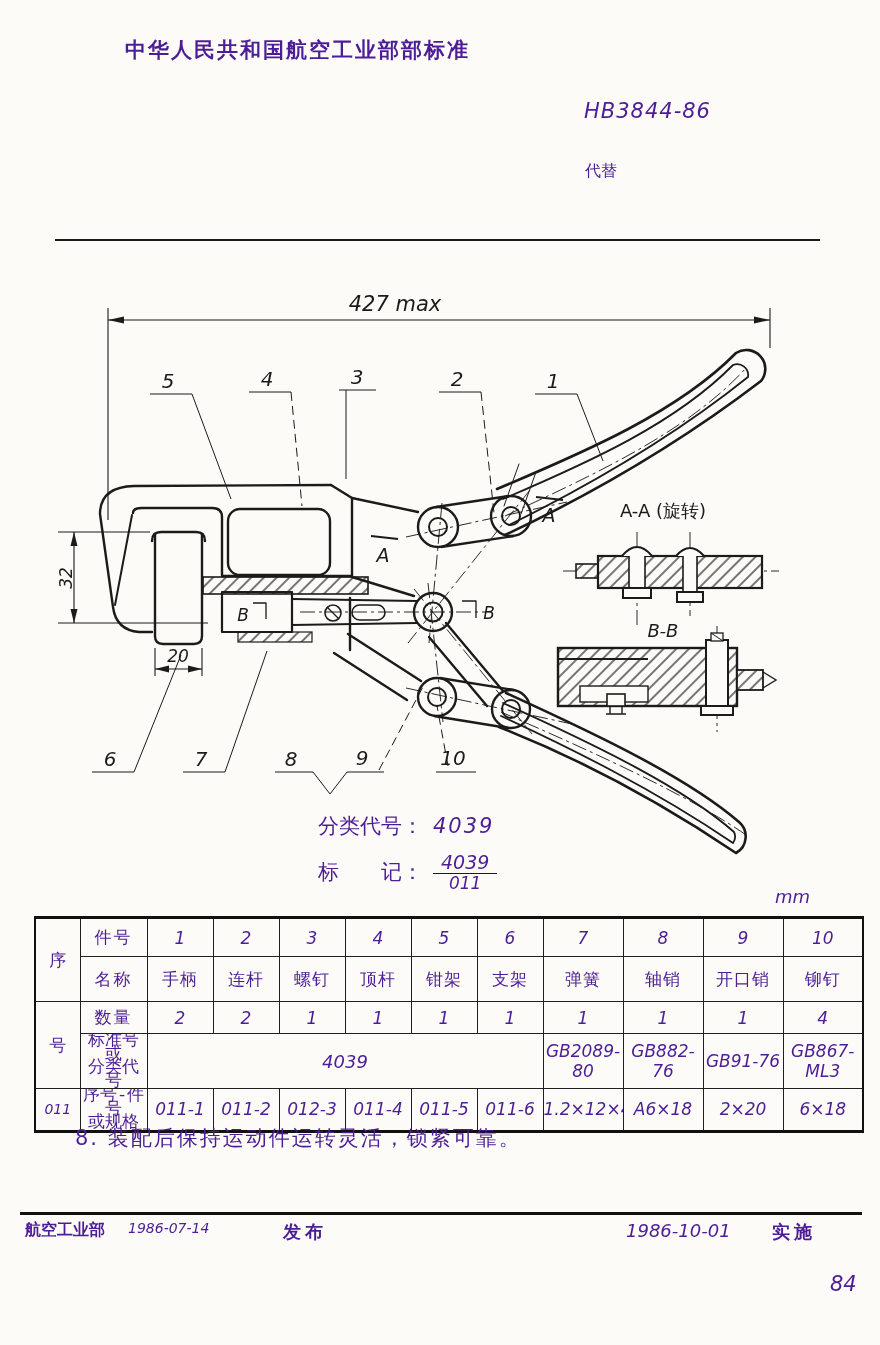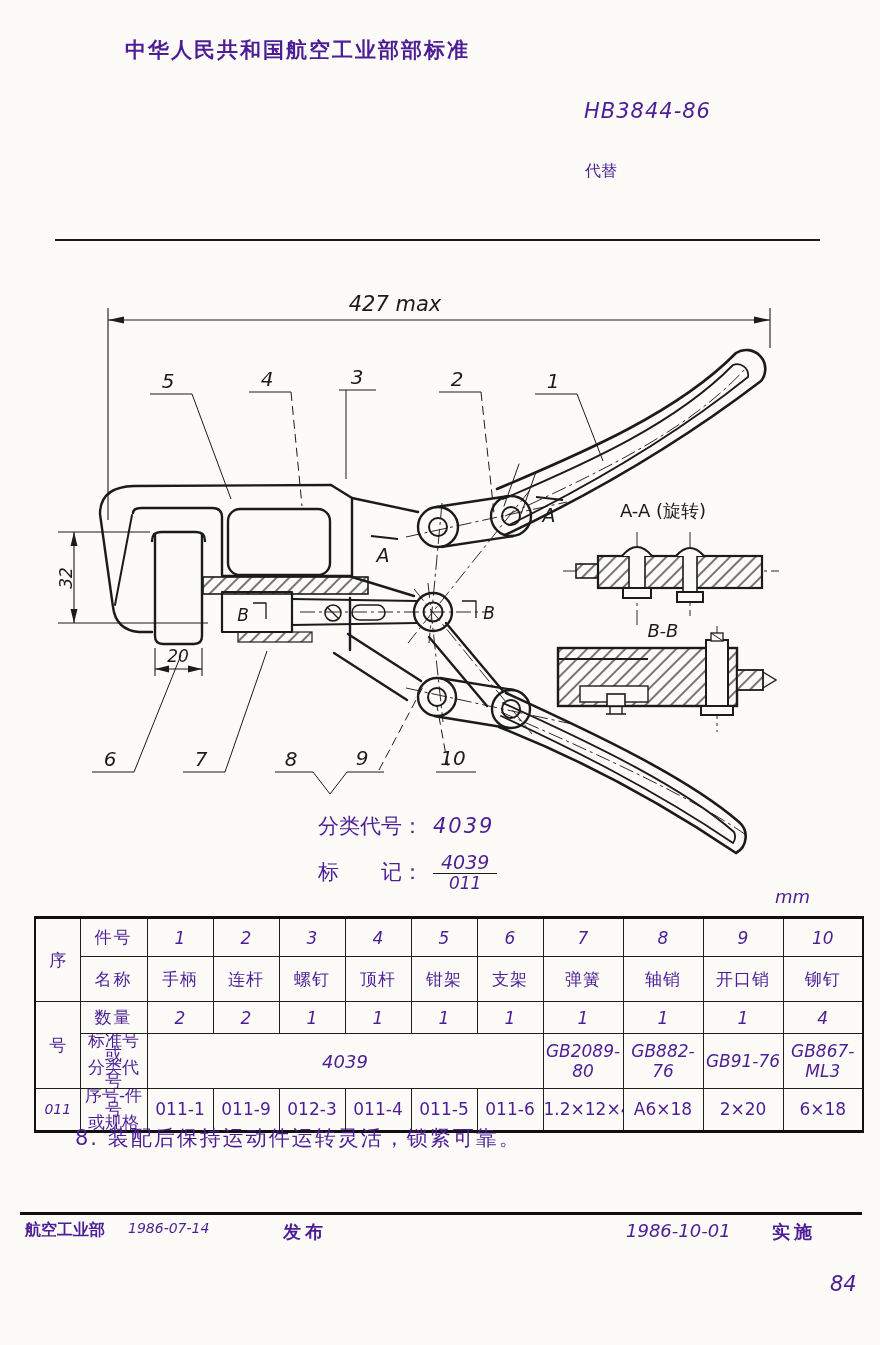--- a/index.html
+++ b/index.html
@@ -28,26 +28,26 @@
               border-bottom:1.6px solid #1b1b1b;padding:0 8px 1px 8px;}
   .frac .fden{display:block;font-style:italic;font-size:17px;line-height:19px;}
   #unit-mm{left:775px;top:886px;font-size:18px;font-style:italic;}
   
   #parts-table{position:absolute;left:34px;top:916px;border-collapse:collapse;table-layout:fixed;
                width:828px;}
   #parts-table td{border:1.6px solid #1f1f1f;text-align:center;vertical-align:middle;
                   padding:0;overflow:hidden;font-size:17px;}
   #parts-table{border:2.4px solid #111;border-bottom:3.5px solid #111;border-top:3px solid #111;}
   .rh{font-size:18px;letter-spacing:2px;}
-  .rh2{font-size:12.5px;line-height:13.5px;letter-spacing:0;}
+  .rh2{font-size:12.5px;line-height:13.5px;letter-spacing:0;font-family:Liberation Mono, monospace;}
   .seq{font-size:19px;}
   td .two{display:block;}
   .r1{height:39px;} .r2{height:45px;} .r3{height:32px;} .r4{height:40px;} .r5{height:38px;}
   .gb{font-size:12.5px;font-style:italic;letter-spacing:0;}
-  .spec{font-size:13.5px;}
+  .spec{font-size:13.5px;font-style:italic;}
   .name-cell{font-size:17px;letter-spacing:1px;}
   
   #note1{left:75px;top:1124px;font-size:21px;letter-spacing:2px;}
   #note2{left:75px;top:1162px;font-size:21px;letter-spacing:2px;}
   
   #foot-rule{left:20px;top:1212px;width:842px;height:3px;background:#111;}
   #foot-issuer{left:25px;top:1220px;font-size:16px;font-weight:bold;}
   #foot-issue-date{left:128px;top:1220px;font-size:14px;font-style:italic;}
   #foot-issue-label{left:283px;top:1220px;font-size:18px;font-weight:bold;letter-spacing:4px;}
   #foot-impl-date{left:626px;top:1220px;font-size:18px;font-style:italic;}
@@ -325,21 +325,21 @@
       <td class="gb">GB91-76</td>
       <td class="gb">GB867-ML3</td>
     </tr>
     <tr class="r5">
       <td class="hw" style="font-size:14px;">011</td>
       <td class="rh2">
             <span class="two">序号-件号</span>
             <span class="two">或规格</span>
           </td>
       <td class="spec">011-1</td>
-      <td class="spec">011-9</td>
+      <td class="spec">011-2</td>
       <td class="spec">012-3</td>
       <td class="spec">011-4</td>
       <td class="spec">011-5</td>
       <td class="spec">011-6</td>
       <td class="spec">1.2×12×45</td>
       <td class="spec">A6×18</td>
       <td class="spec">2×20</td>
       <td class="spec">6×18</td>
     </tr>
   </tbody>

